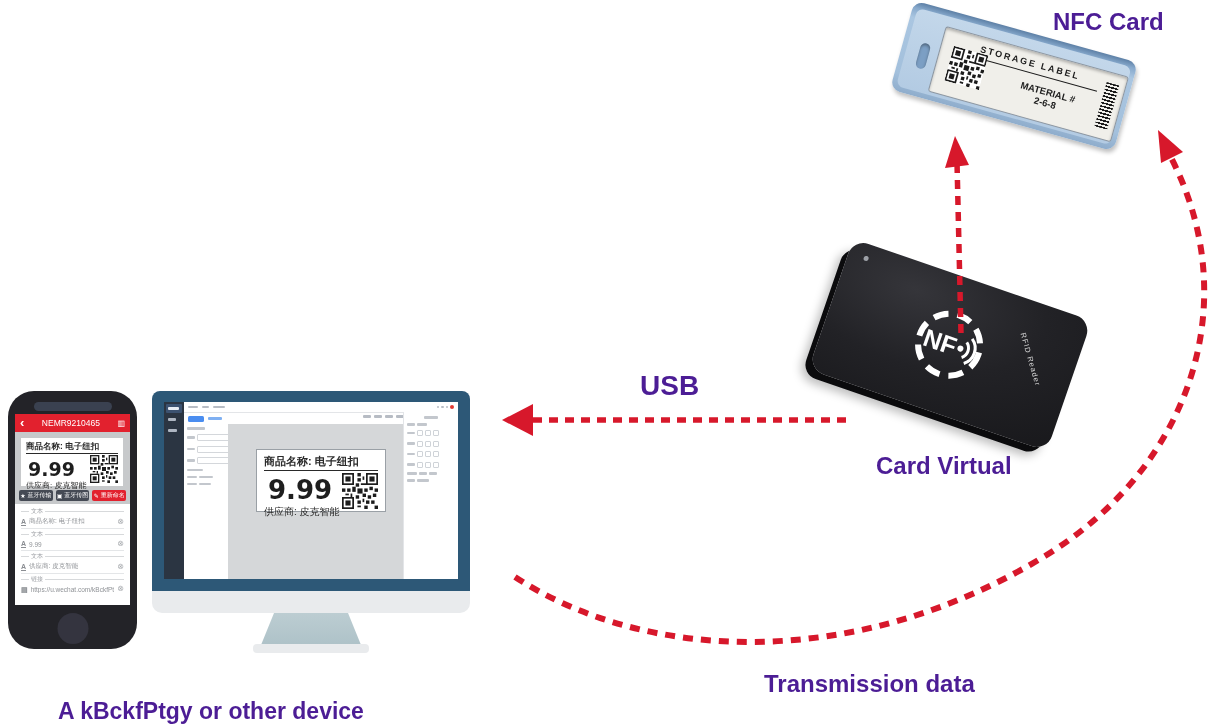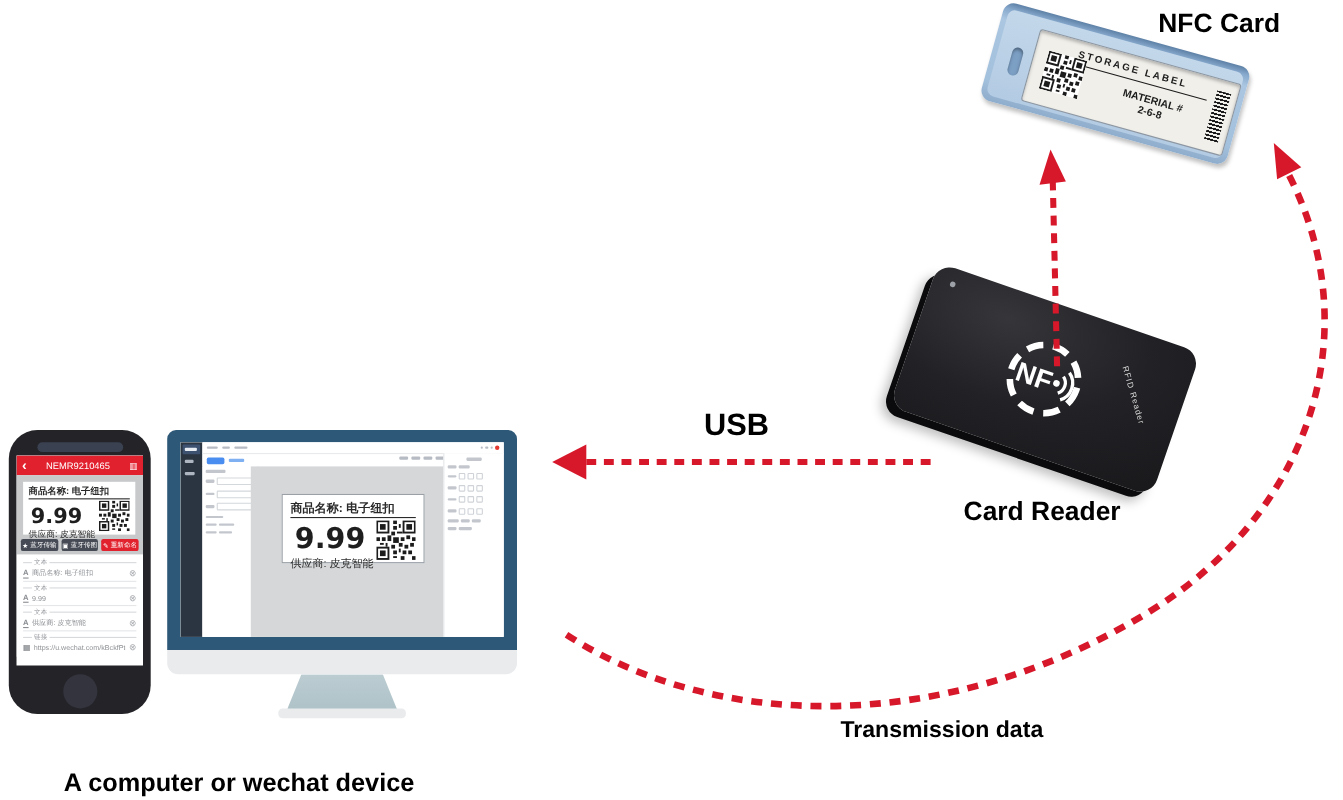--- a/index.html
+++ b/index.html
@@ -1,21 +1,21 @@
 <!DOCTYPE html>
 <html><head>
 <meta charset="utf-8">
 <style>
   html,body{margin:0;padding:0;background:#fff;}
   #stage{position:relative;width:1221px;height:727px;background:#ffffff;overflow:hidden;
          font-family:"Liberation Sans",sans-serif;color:#333;}
   .abs{position:absolute;}
 
   
-  .caption{position:absolute;font-weight:bold;color:#000000;white-space:nowrap;}
+  .caption{position:absolute;font-weight:bold;color:#4c1d95;white-space:nowrap;}
 
   
   #nfc-card{left:898px;top:30px;width:232px;height:92px;transform:rotate(15.5deg);
     background:linear-gradient(180deg,#5d80a6 0,#87a9cc 7%,#aac6e1 18%,#a3c0dc 80%,#8fadcc 100%);
     border-radius:10px;box-shadow:2px 3px 4px rgba(0,0,0,.25);}
   #nfc-card .inner{position:absolute;left:5px;top:6px;right:5px;bottom:5px;
     background:linear-gradient(180deg,#c3d7ea,#b3cbe3);border-radius:7px;}
   #nfc-slot{position:absolute;left:13px;top:32px;width:10px;height:26px;border-radius:5px;
     background:#7c9fc4;box-shadow:inset 0 2px 3px rgba(0,0,0,.35);}
   #nfc-screen{position:absolute;left:32px;top:10px;width:188px;height:66px;background:#f0efea;
@@ -191,21 +191,21 @@
     <div class="led"></div>
     <svg id="nfc-logo" viewBox="0 0 82 82">
       <circle cx="41" cy="41" r="31" fill="none" stroke="#ffffff" stroke-width="6" stroke-dasharray="15 9"></circle>
       <text x="15" y="50" font-family="Liberation Sans, sans-serif" font-size="25" font-weight="bold" fill="#ffffff">NF</text>
       <circle cx="53" cy="41" r="3" fill="#ffffff"></circle>
       <path d="M57 33 a10 10 0 0 1 0 16" fill="none" stroke="#ffffff" stroke-width="3"></path>
       <path d="M61 28 a16 16 0 0 1 0 26" fill="none" stroke="#ffffff" stroke-width="3"></path>
     </svg>
     <div id="rfid-side-text">RFID Reader</div>
   </div>
-  <div class="caption" style="left:876px;top:452px;font-size:24px;">Card Reader</div>
+  <div class="caption" style="left:876px;top:452px;font-size:24px;">Card Virtual</div>
 
   <div id="monitor-bezel" class="abs">
     <div id="monitor-screen">
       <div id="app-sidebar">
         <div class="sb-item active">
             <div class="sb-dash"></div>
           </div>
         <div class="sb-item">
             <div class="sb-dash" style="width:8px"></div>
           </div>
@@ -386,30 +386,30 @@
           <div class="f-main">
             <span class="f-icon" style="border-bottom:none">▤</span>
             <span class="f-val">https://u.wechat.com/kBckfPtgy</span>
             <span class="f-x">⊗</span>
           </div>
         </div>
       </div>
     </div>
     <div id="phone-home"></div>
   </div>
-  <div class="caption" style="left:58px;top:698px;font-size:23px;">A computer or wechat device</div>
+  <div class="caption" style="left:58px;top:698px;font-size:23px;">A kBckfPtgy or other device</div>
 
   <svg id="arrows" class="abs" viewBox="0 0 1221 727">
 
     <path d="M846 420 L528 420" stroke="#d7182b" stroke-width="5.5" stroke-dasharray="9 7" fill="none"></path>
     <polygon points="502,420 533,404 533,436" fill="#d7182b"></polygon>
 
     <path d="M961 333 L957 162" stroke="#d7182b" stroke-width="5.5" stroke-dasharray="9 7" fill="none"></path>
     <polygon points="955,136 945,168 969,165" fill="#d7182b"></polygon>
 
     <path d="M515 577 C645 662 855 672 1045 556 C1192 466 1248 298 1167 150" stroke="#d7182b" stroke-width="6" stroke-dasharray="10 8" fill="none"></path>
     <polygon points="1158,130 1183,152 1161,163" fill="#d7182b"></polygon>
   </svg>
 
   <div class="caption" style="left:640px;top:370px;font-size:28px;">USB</div>
-  <div class="caption" style="left:764px;top:652px;font-size:21px;">Transmission data</div>
+  <div class="caption" style="left:764px;top:670px;font-size:24px;">Transmission data</div>
 
 </div>
 
 </body></html>

